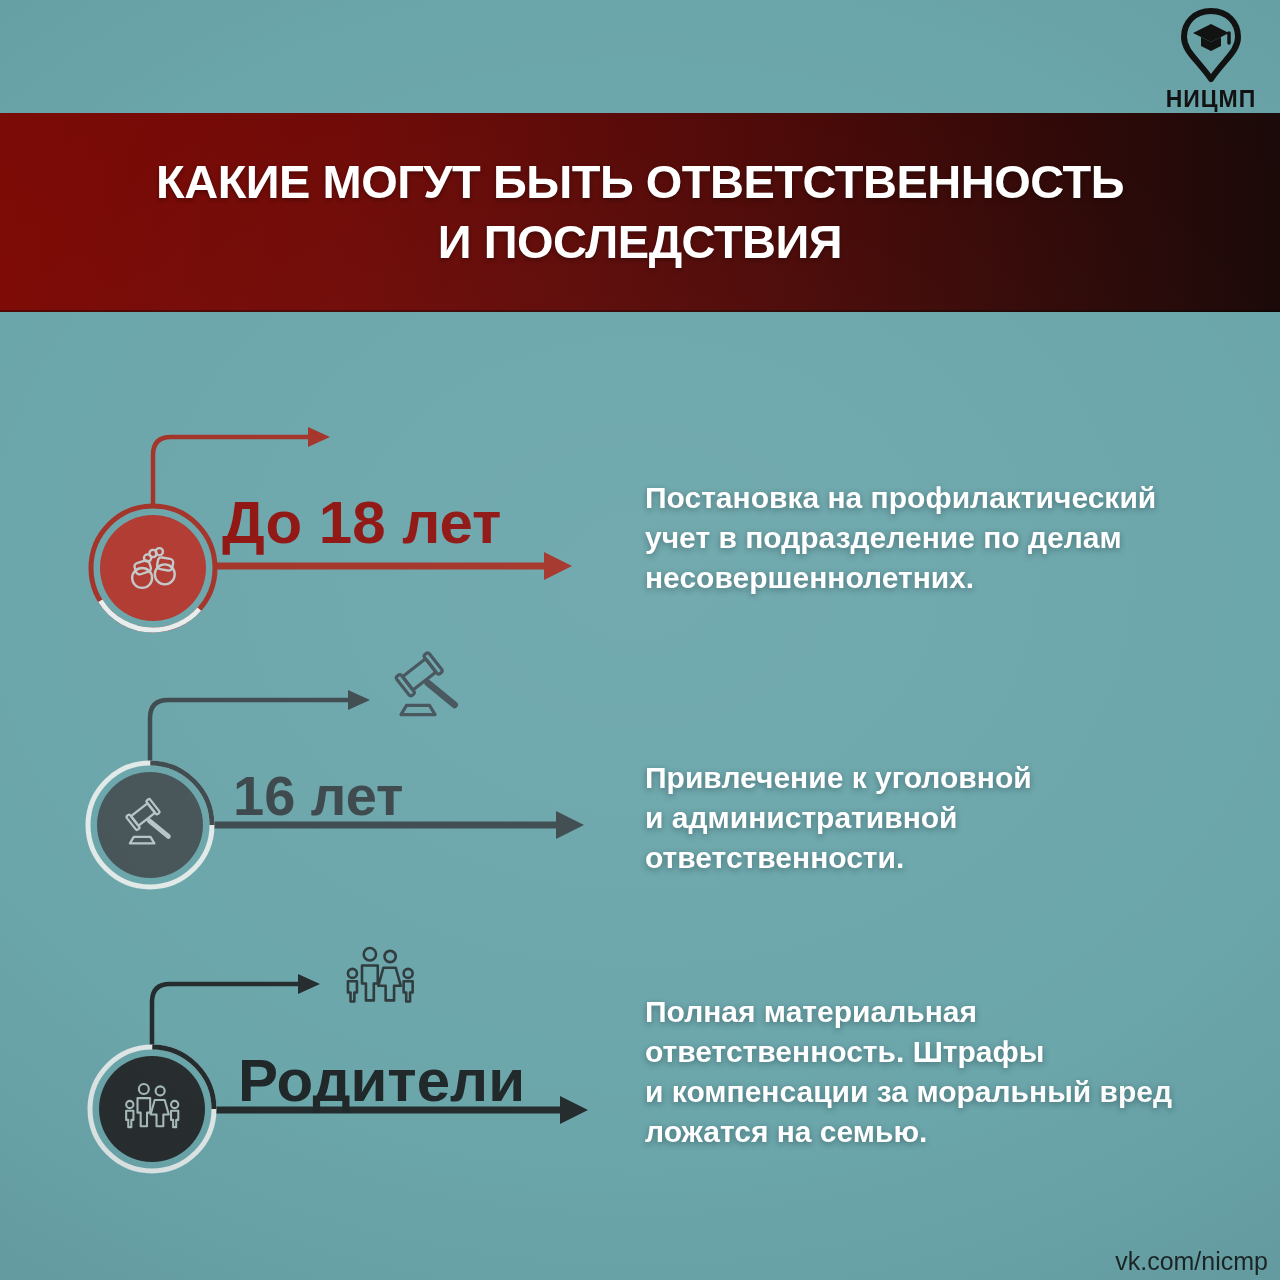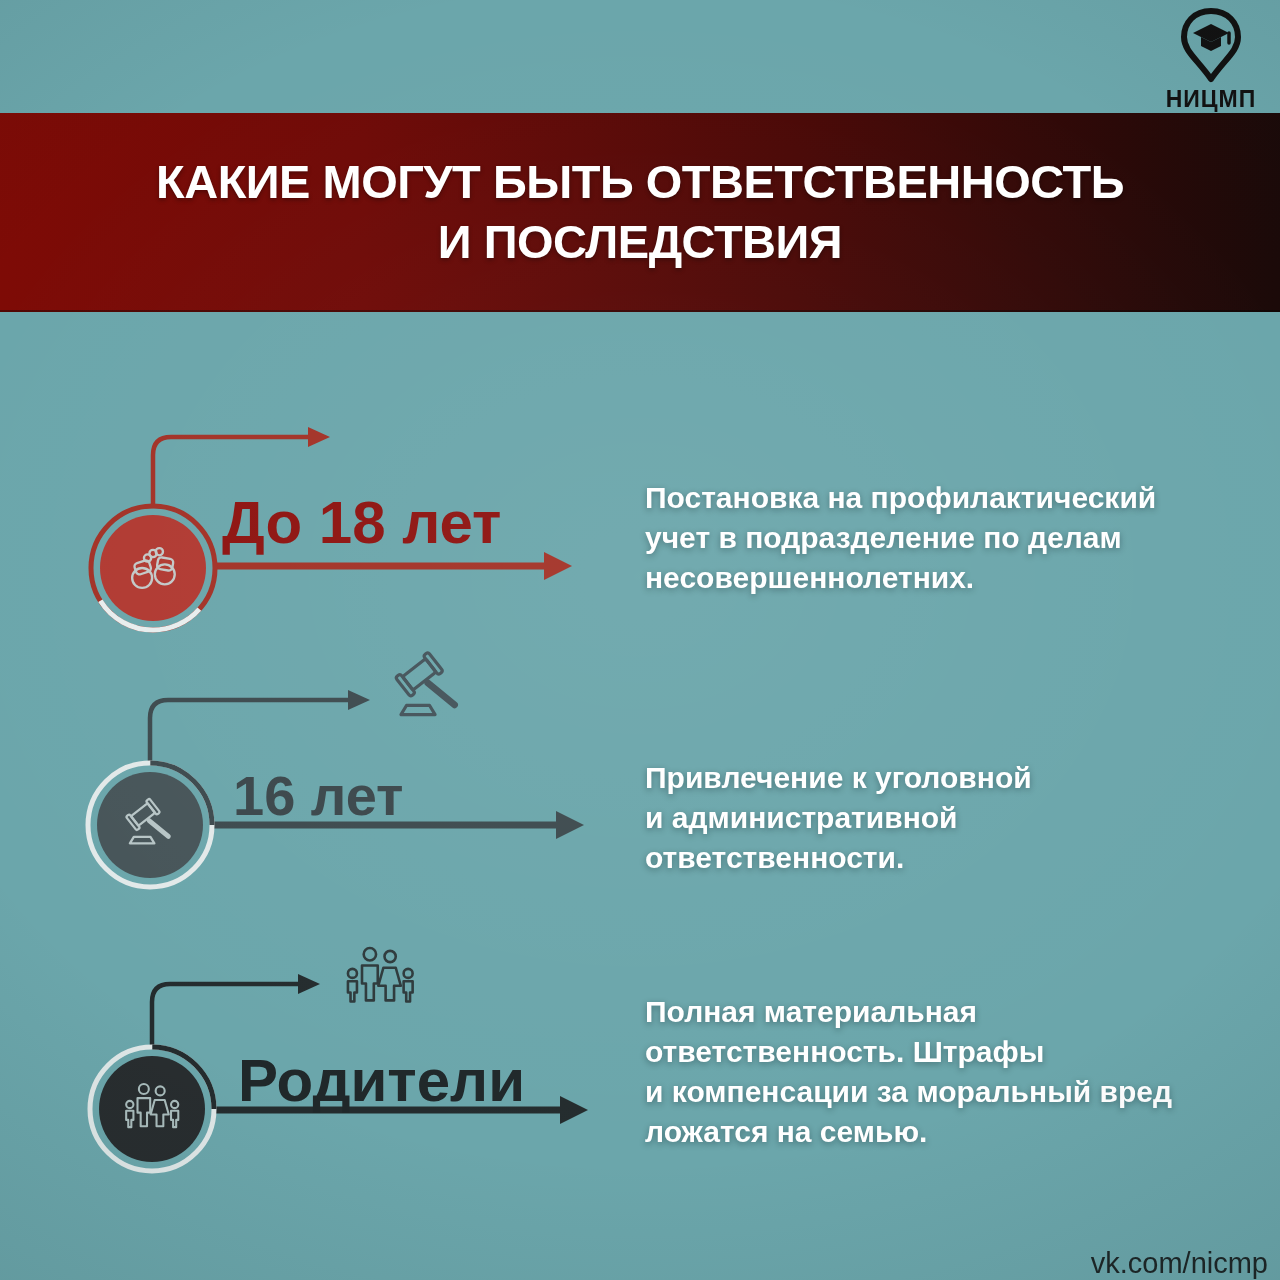--- a/index.html
+++ b/index.html
@@ -41,21 +41,21 @@
   
   .desc{
     position:absolute;left:645px;width:570px;color:#ffffff;font-weight:700;
     font-size:30px;line-height:40px;white-space:pre-line;
     text-shadow:0 2px 6px rgba(8,30,35,0.38);
   }
   .desc-1{top:478px;}
   .desc-2{top:758px;}
   .desc-3{top:992px;}
   
-  .watermark{position:absolute;top:1247px;right:12px;font-size:29px;color:#1c2526;z-index:10;}
+  .watermark{position:absolute;top:1247px;right:12px;font-size:25px;color:#1c2526;z-index:10;}
 </style>
 </head>
 <body>
 
 <div class="canvas">
 
   <svg width="0" height="0" style="position:absolute" aria-hidden="true">
     <defs>
       <symbol id="icon-handcuffs" viewBox="0 0 64 64">
         <g fill="none" stroke="currentColor" stroke-width="2.6" stroke-linejoin="round">

